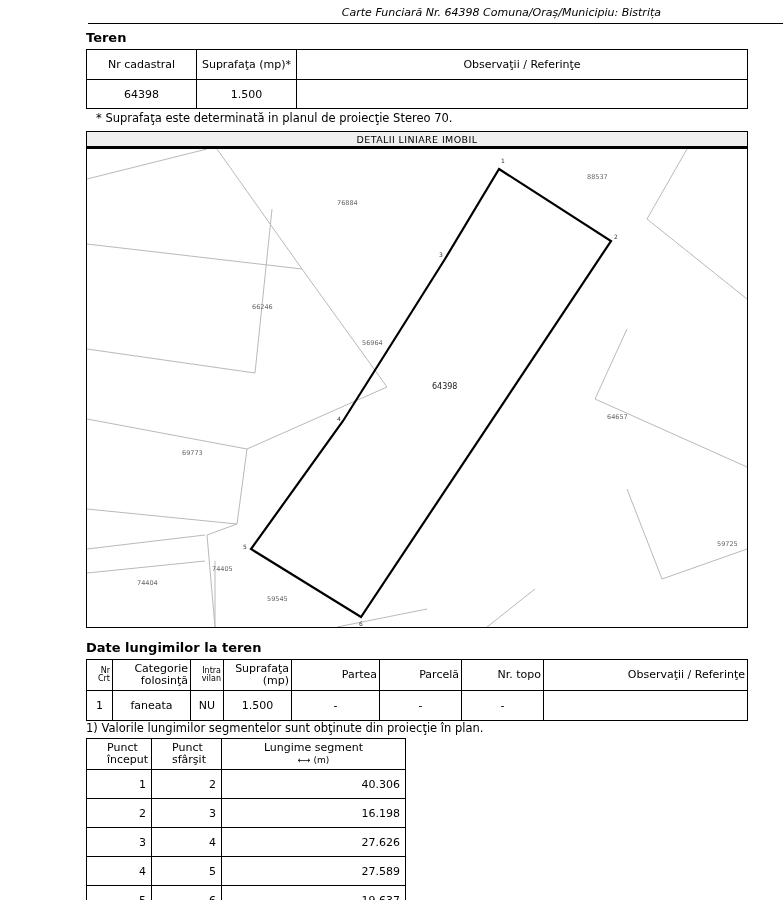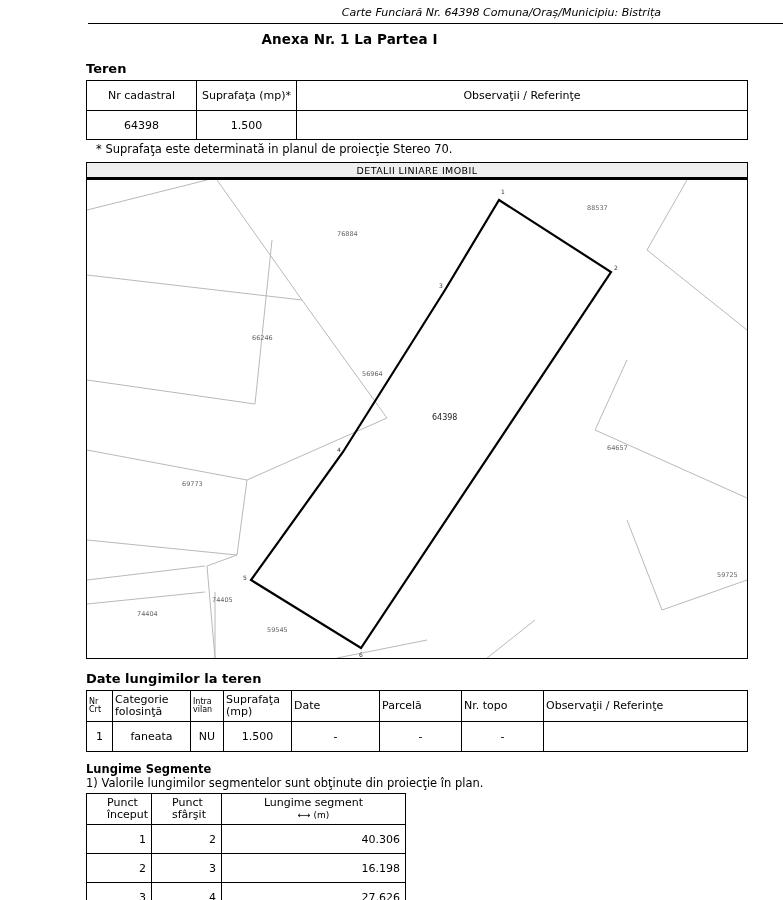--- a/index.html
+++ b/index.html
@@ -101,21 +101,21 @@
     display: block;
   }
   
   .t-date {
     margin-left: 66px;
     width: 662px;
     table-layout: fixed;
   }
   .t-date th {
     font-weight: normal;
-    text-align: left;
+    text-align: right;
     line-height: 1.05;
     padding: 1px 2px;
     height: 28px;
   }
   .t-date td {
     text-align: center;
     height: 19px;
   }
   .sub-head {
     font-weight: bold;
@@ -146,21 +146,20 @@
   }
   .tiny { font-size: 8px; }
 </style>
 </head>
 <body>
 
 <div class="page">
 
   <div class="header-line">Carte Funciară Nr. 64398 Comuna/Oraș/Municipiu: Bistrița</div>
   <hr class="hr-top">
-  <div class="doc-title">Anexa Nr. 1 La Partea I</div>
 
   <div class="section-title">Teren</div>
 
   <table class="tbl t-teren">
     <colgroup>
       <col style="width:110px">
       <col style="width:100px">
       <col>
     </colgroup>
     <thead>
@@ -249,41 +248,40 @@
       <col style="width:82px">
       <col style="width:82px">
       <col>
     </colgroup>
     <thead>
       <tr>
         <th class="tiny">Nr<br>Crt</th>
         <th>Categorie<br>folosinţă</th>
         <th class="tiny">Intra<br>vilan</th>
         <th>Suprafaţa<br>(mp)</th>
-        <th>Date</th>
+        <th>Partea</th>
         <th>Parcelă</th>
         <th>Nr. topo</th>
         <th>Observaţii / Referinţe</th>
       </tr>
     </thead>
     <tbody>
       <tr>
         <td>1</td>
         <td>faneata</td>
         <td>NU</td>
         <td>1.500</td>
         <td>-</td>
         <td>-</td>
         <td>-</td>
         <td></td>
       </tr>
     </tbody>
   </table>
 
-  <div class="sub-head">Lungime Segmente</div>
   <div class="sub-note">1) Valorile lungimilor segmentelor sunt obţinute din proiecţie în plan.</div>
 
   <table class="tbl t-seg">
     <colgroup>
       <col style="width:65px">
       <col style="width:70px">
       <col>
     </colgroup>
     <thead>
       <tr>

